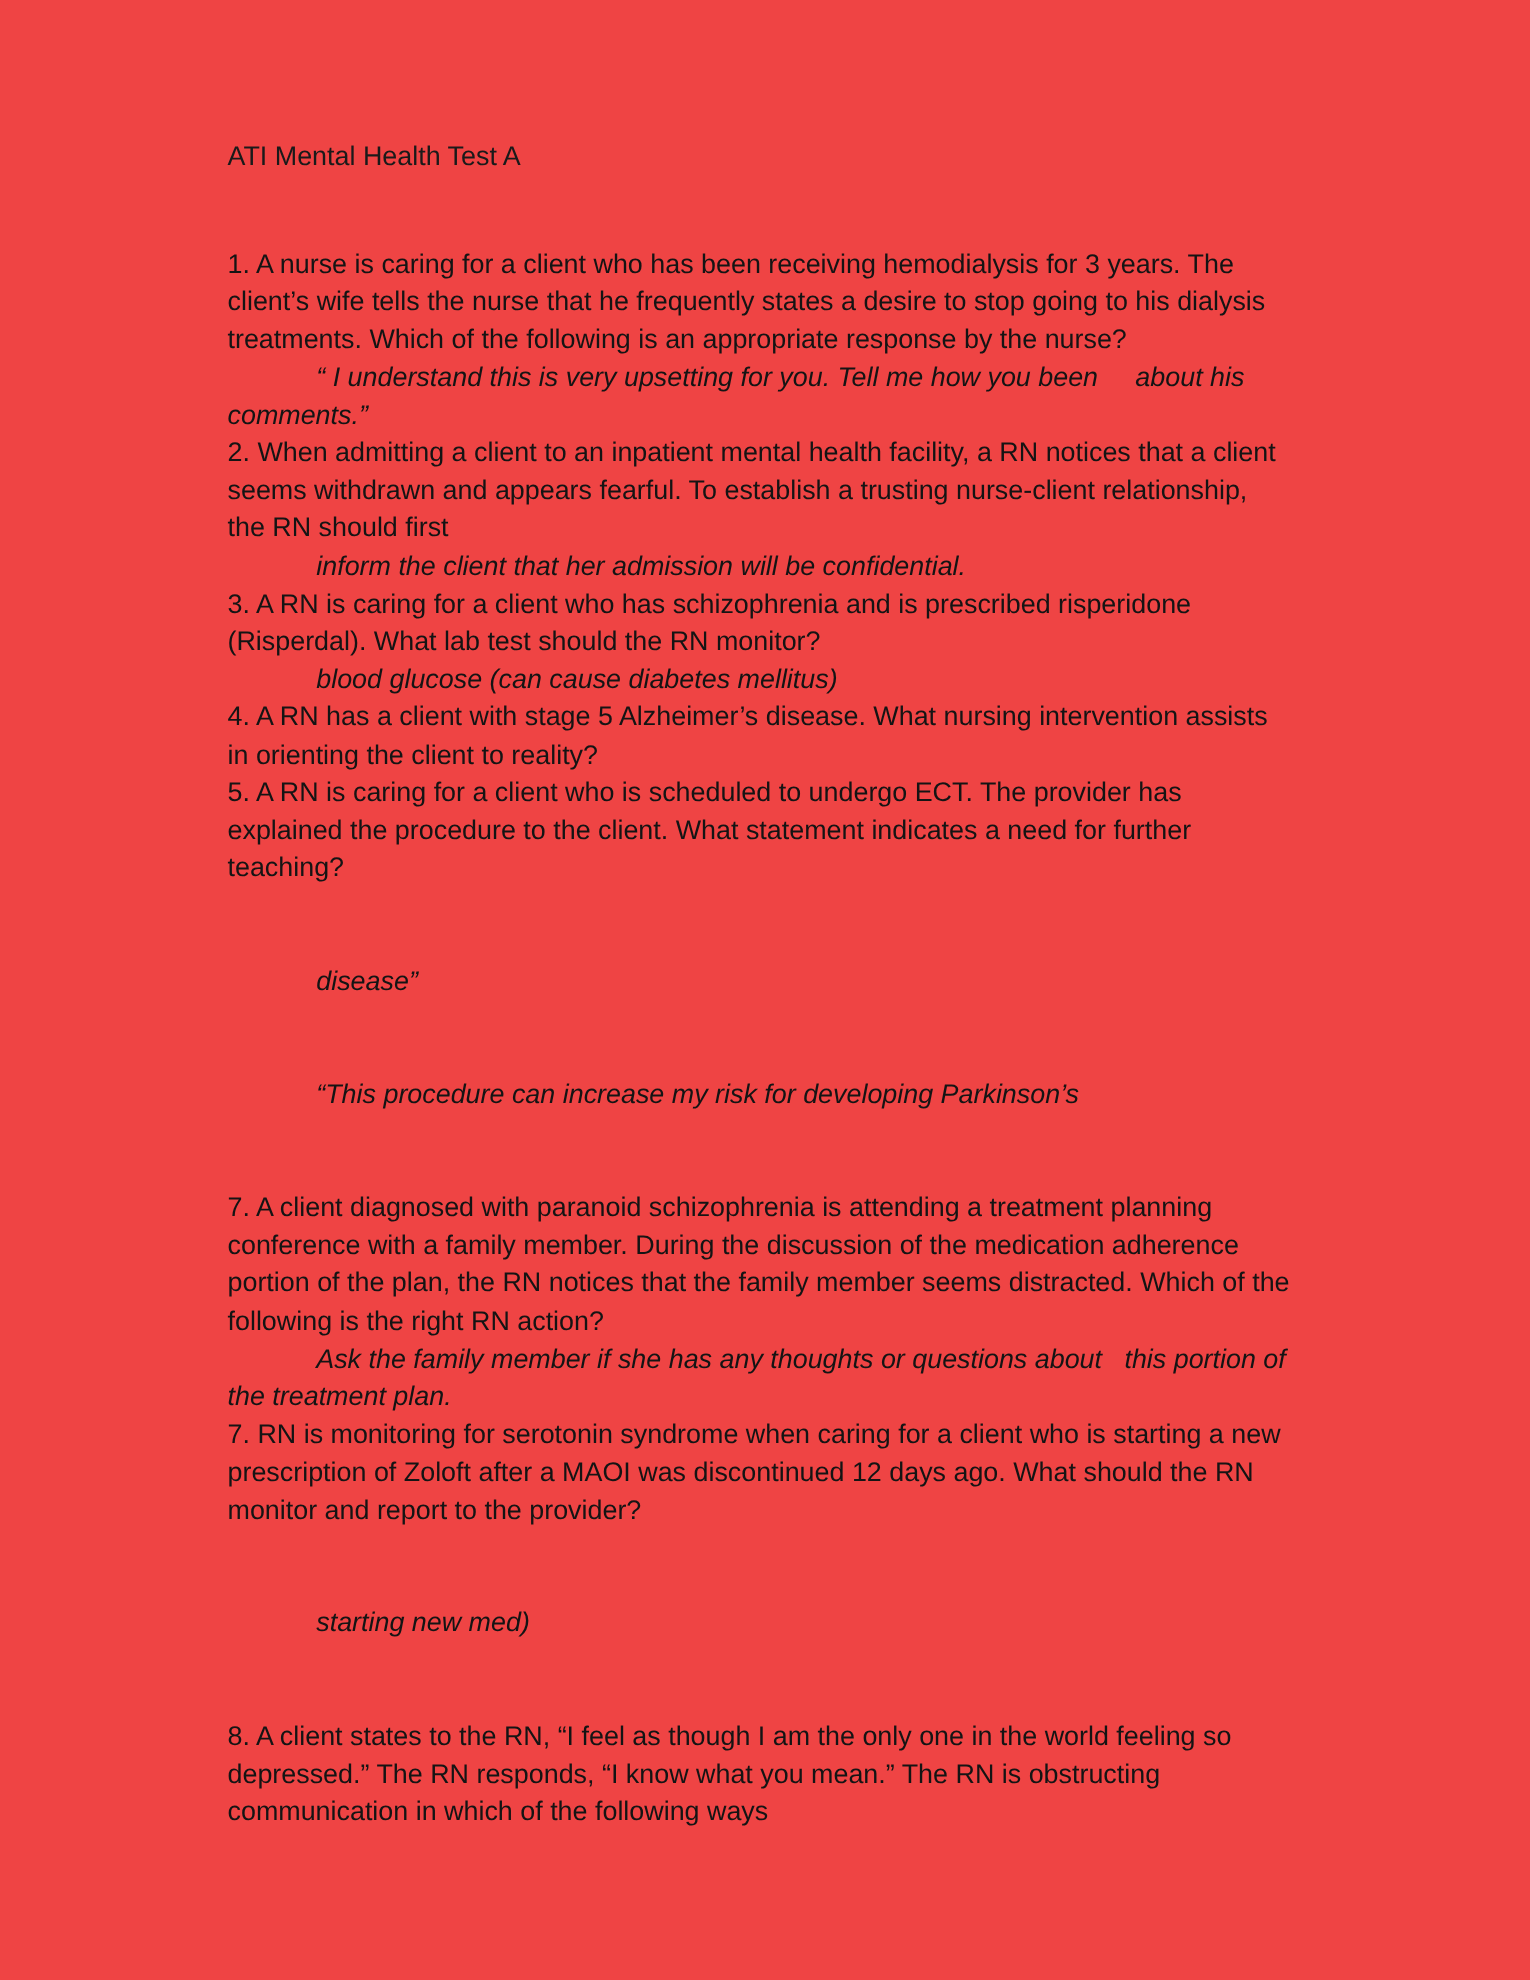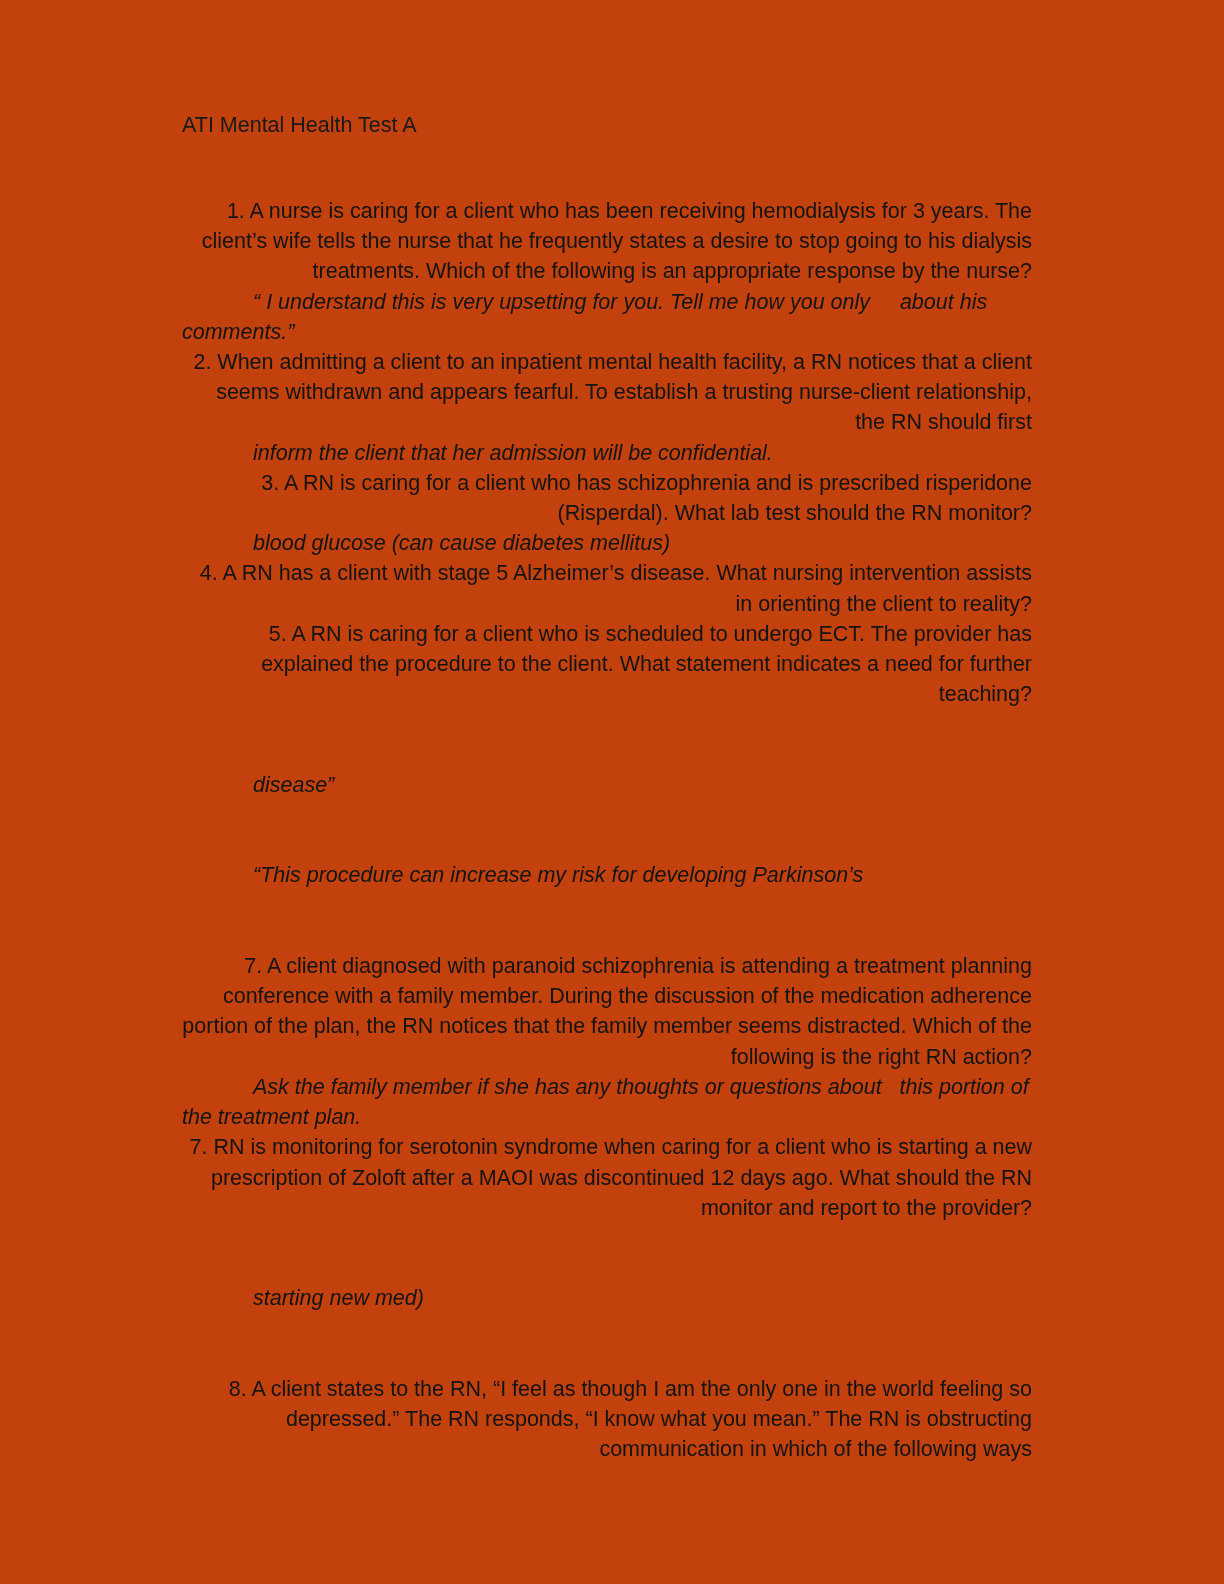--- a/index.html
+++ b/index.html
@@ -5,21 +5,21 @@
 <style>
   html, body {
     margin: 0;
     padding: 0;
     background: #ffffff;
   }
   .page {
     position: relative;
     width: 1224px;
     height: 1584px;
-    background: #c2410c;
+    background: #ef4444;
     box-sizing: border-box;
     overflow: hidden;
     font-family: "Liberation Sans", sans-serif;
     color: #1a1a1a;
   }
   .content {
     position: absolute;
     left: 182px;
     top: 110px;
     width: 850px;
@@ -31,21 +31,21 @@
     margin: 0 0 56px 0;
     white-space: pre-wrap;
   }
   .qa-block {
     margin: 0;
   }
   .question {
     font-size: 21.5px;
     line-height: 30.2px;
     margin: 0;
-    text-align: right;
+    text-align: left;
     white-space: pre-wrap;
     color: #141414;
   }
   
   .answer-flow {
     font-size: 21.5px;
     line-height: 30.2px;
     font-style: italic;
     margin: 0;
     text-indent: 71px;
@@ -68,21 +68,21 @@
 </head>
 <body>
 
 <div class="page">
   <div class="content">
 
     <div class="doc-title">ATI Mental Health Test A</div>
 
     <div class="qa-block">
       <p class="question">1. A nurse is caring for a client who has been receiving hemodialysis for 3 years. The client’s wife tells the nurse that he frequently states a desire to stop going to his dialysis treatments. Which of the following is an appropriate response by the nurse?</p>
-      <p class="answer-flow">“ I understand this is very upsetting for you. Tell me how you only     about his comments.”</p>
+      <p class="answer-flow">“ I understand this is very upsetting for you. Tell me how you been     about his comments.”</p>
     </div>
 
     <div class="qa-block">
       <p class="question">2. When admitting a client to an inpatient mental health facility, a RN notices that a client seems withdrawn and appears fearful. To establish a trusting nurse-client relationship, the RN should first</p>
       <p class="answer-indent">inform the client that her admission will be confidential.</p>
     </div>
 
     <div class="qa-block">
       <p class="question">3. A RN is caring for a client who has schizophrenia and is prescribed risperidone (Risperdal). What lab test should the RN monitor?</p>
       <p class="answer-indent">blood glucose (can cause diabetes mellitus)</p>

